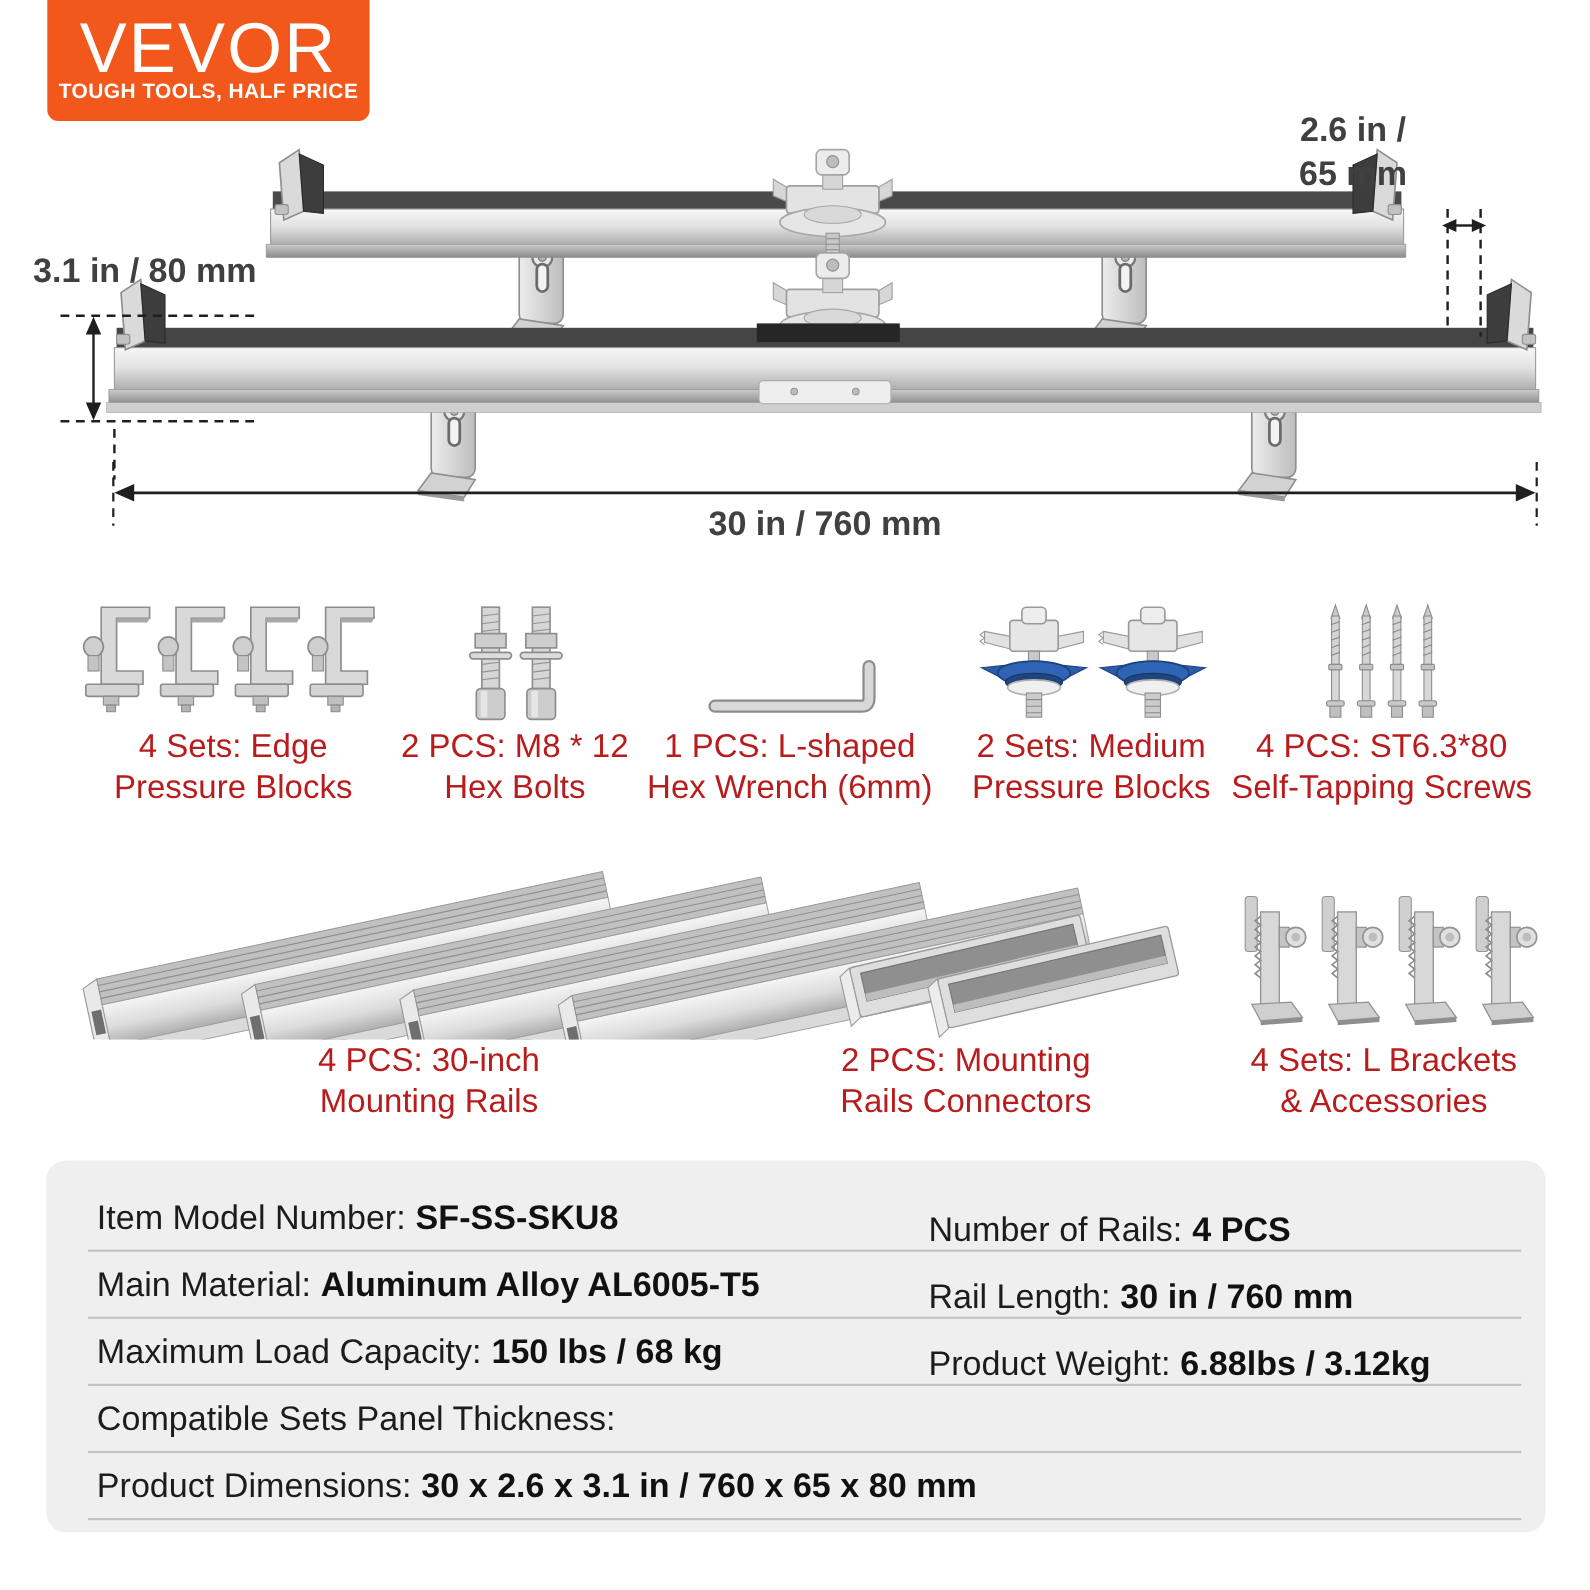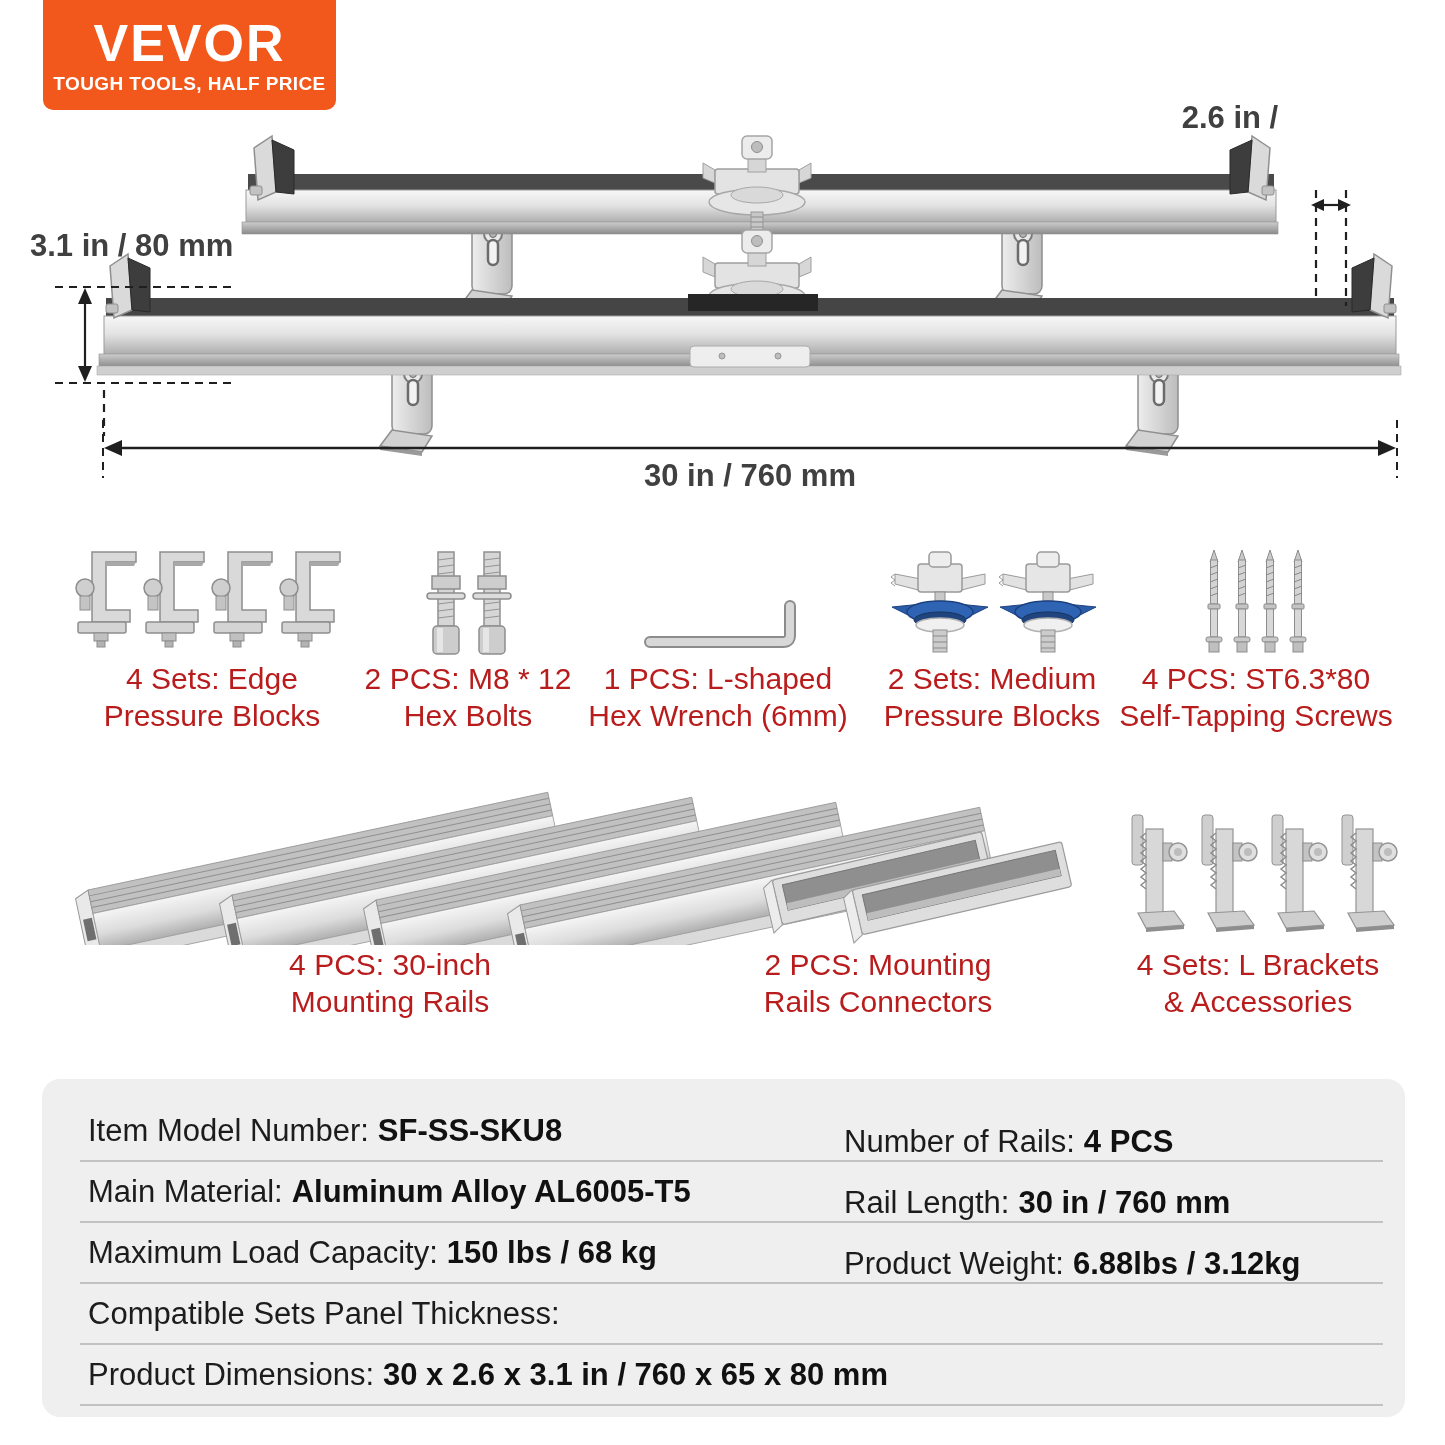--- a/index.html
+++ b/index.html
@@ -3,34 +3,34 @@
 <meta charset="utf-8">
 <style>
   html,body{margin:0;padding:0;background:#fff;}
   .page{position:relative;width:1445px;height:1445px;background:#ffffff;overflow:hidden;
         font-family:"Liberation Sans",sans-serif;color:#1f1f1f;}
   .abs{position:absolute;}
 
   
   .logo{left:43px;top:0;width:293px;height:110px;background:#f2581c;border-radius:0 0 10px 10px;
         display:flex;flex-direction:column;align-items:center;justify-content:center;}
-  .logo-name{color:#fff;font-weight:700;font-size:52px;letter-spacing:2px;line-height:54px;}
+  .logo-name{color:#fff;font-weight:400;font-size:64px;letter-spacing:2px;line-height:54px;}
   .logo-tagline{color:#fff;font-weight:700;font-size:19px;letter-spacing:0.4px;margin-top:3px;}
 
   
   .dim{font-size:31px;font-weight:600;color:#404040;line-height:40px;}
   .dim-height{left:30px;top:226px;width:240px;text-align:left;}
   .dim-width{left:1082px;top:98px;width:296px;text-align:center;}
   .dim-length{left:525px;top:456px;width:450px;text-align:center;}
 
   
   .comp-label{position:absolute;font-size:30px;line-height:37px;color:#b91c1c;text-align:center;}
 
   
-  .spec-table{left:42px;top:1055px;width:1363px;height:338px;background:#efefef;border-radius:18px;margin-top:24px;}
+  .spec-table{left:42px;top:1055px;width:1363px;height:338px;background:#efefef;border-radius:18px;}
   .spec-rows{padding-top:22px;}
   .spec-row{position:relative;height:59px;margin-left:38px;margin-right:22px;
             border-bottom:2px solid #c2c2c2;display:flex;align-items:center;}
   .spec-cell{display:flex;align-items:baseline;white-space:nowrap;padding-left:8px;}
   .spec-cell.right{position:absolute;left:756px;top:0;height:100%;align-items:flex-end;}
   .spec-lbl{font-size:31px;color:#1c1c1c;margin-right:9px;}
   .spec-val{font-size:31px;font-weight:700;color:#111;}
 </style>
 </head>
 <body>
@@ -142,20 +142,21 @@
       <line x1="1397" y1="420" x2="1397" y2="478" stroke-dasharray="8 6" stroke-width="2"></line>
       <line x1="114" y1="448" x2="1386" y2="448"></line>
       <polygon points="104,448 122,440 122,456" fill="#1f1f1f" stroke="none"></polygon>
       <polygon points="1396,448 1378,440 1378,456" fill="#1f1f1f" stroke="none"></polygon>
     </g>
   </svg>
 
   <div class="abs dim dim-height">3.1 in / 80 mm</div>
   <div class="abs dim dim-width">
     <div>2.6 in /</div>
+    <div>65 mm</div>
   </div>
   <div class="abs dim dim-length">30 in / 760 mm</div>
 
   <svg class="abs" style="left:0;top:540px;" width="1445" height="130" viewBox="0 0 1445 130">
     <defs>
       <g id="edge-block">
         <path d="M20,2 h44 v10 h-30 v48 h24 v12 h-38 Z" fill="#d9d9d9" stroke="#8d8d8d" stroke-width="1.5"></path>
         <path d="M34,12 h30 l-2,4 h-28 Z" fill="#a8a8a8"></path>
         <circle cx="13" cy="38" r="9" fill="#cfcfcf" stroke="#8d8d8d" stroke-width="1.5"></circle>
         <rect x="8" y="46" width="10" height="14" fill="#c4c4c4" stroke="#8d8d8d"></rect>

